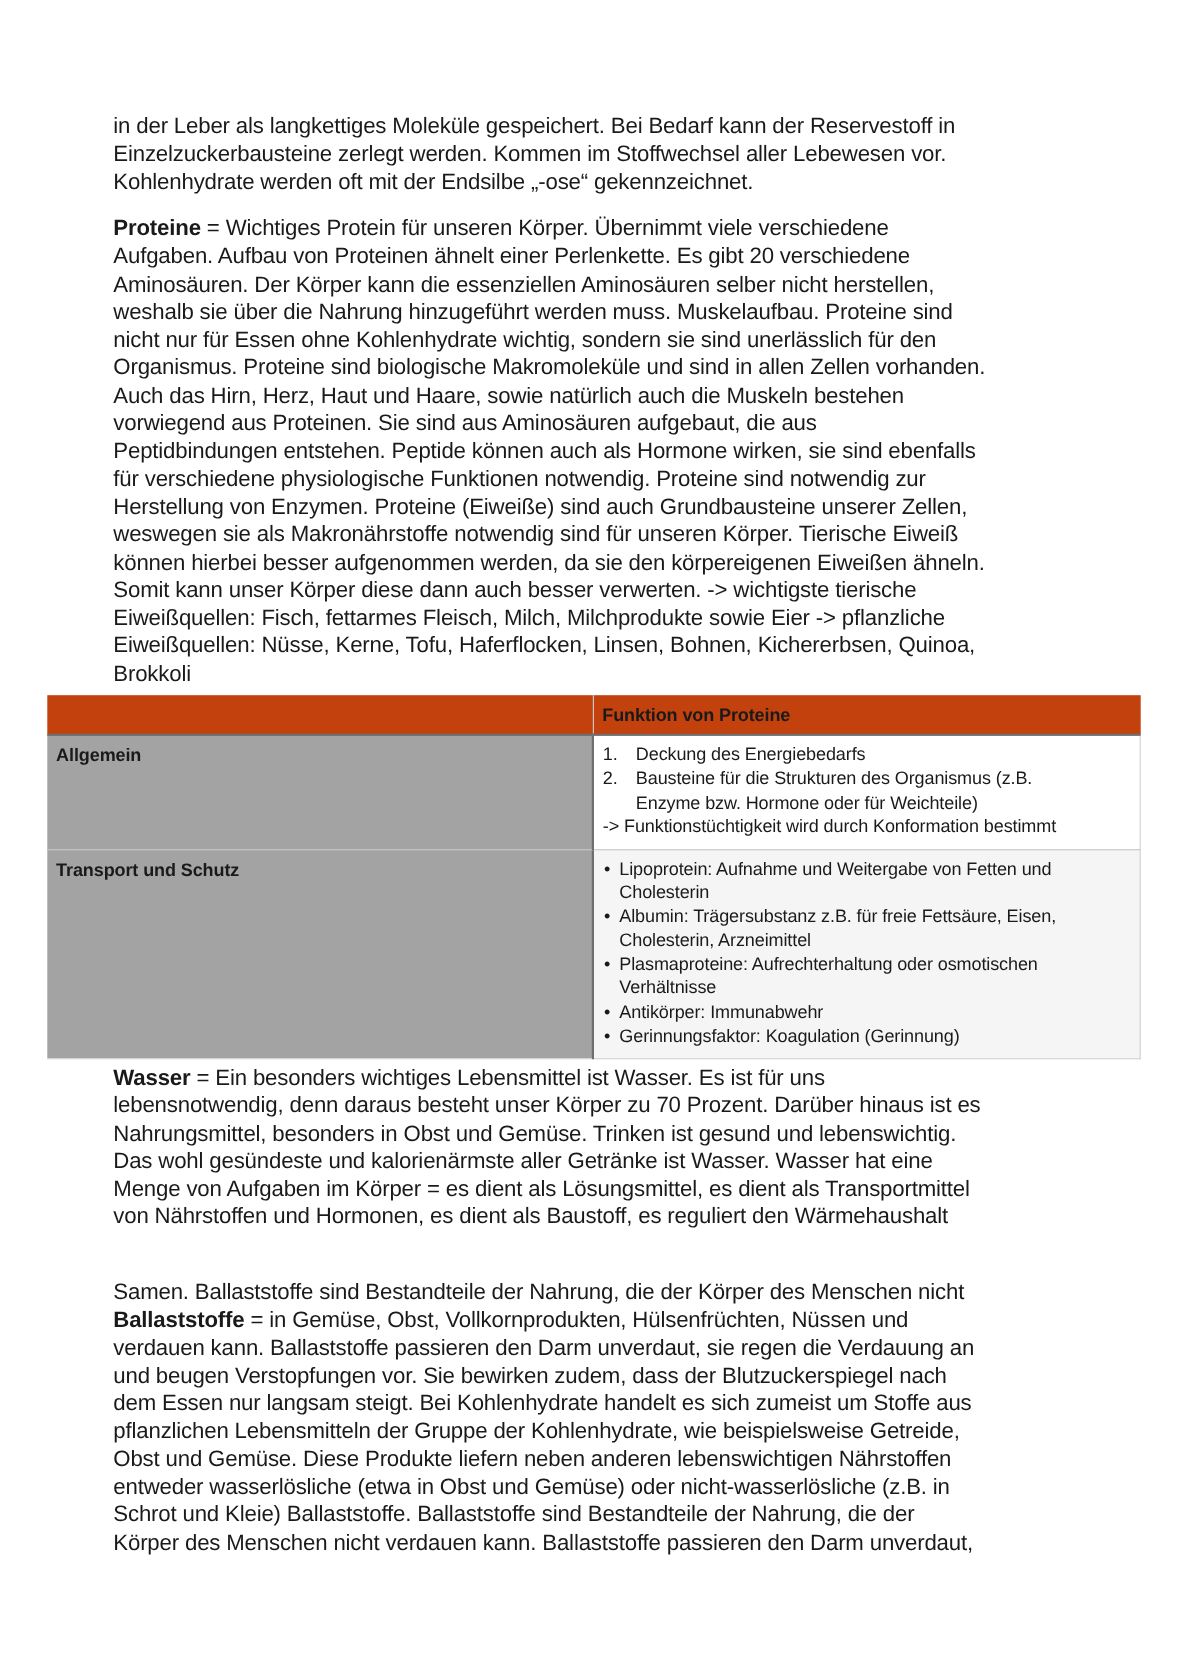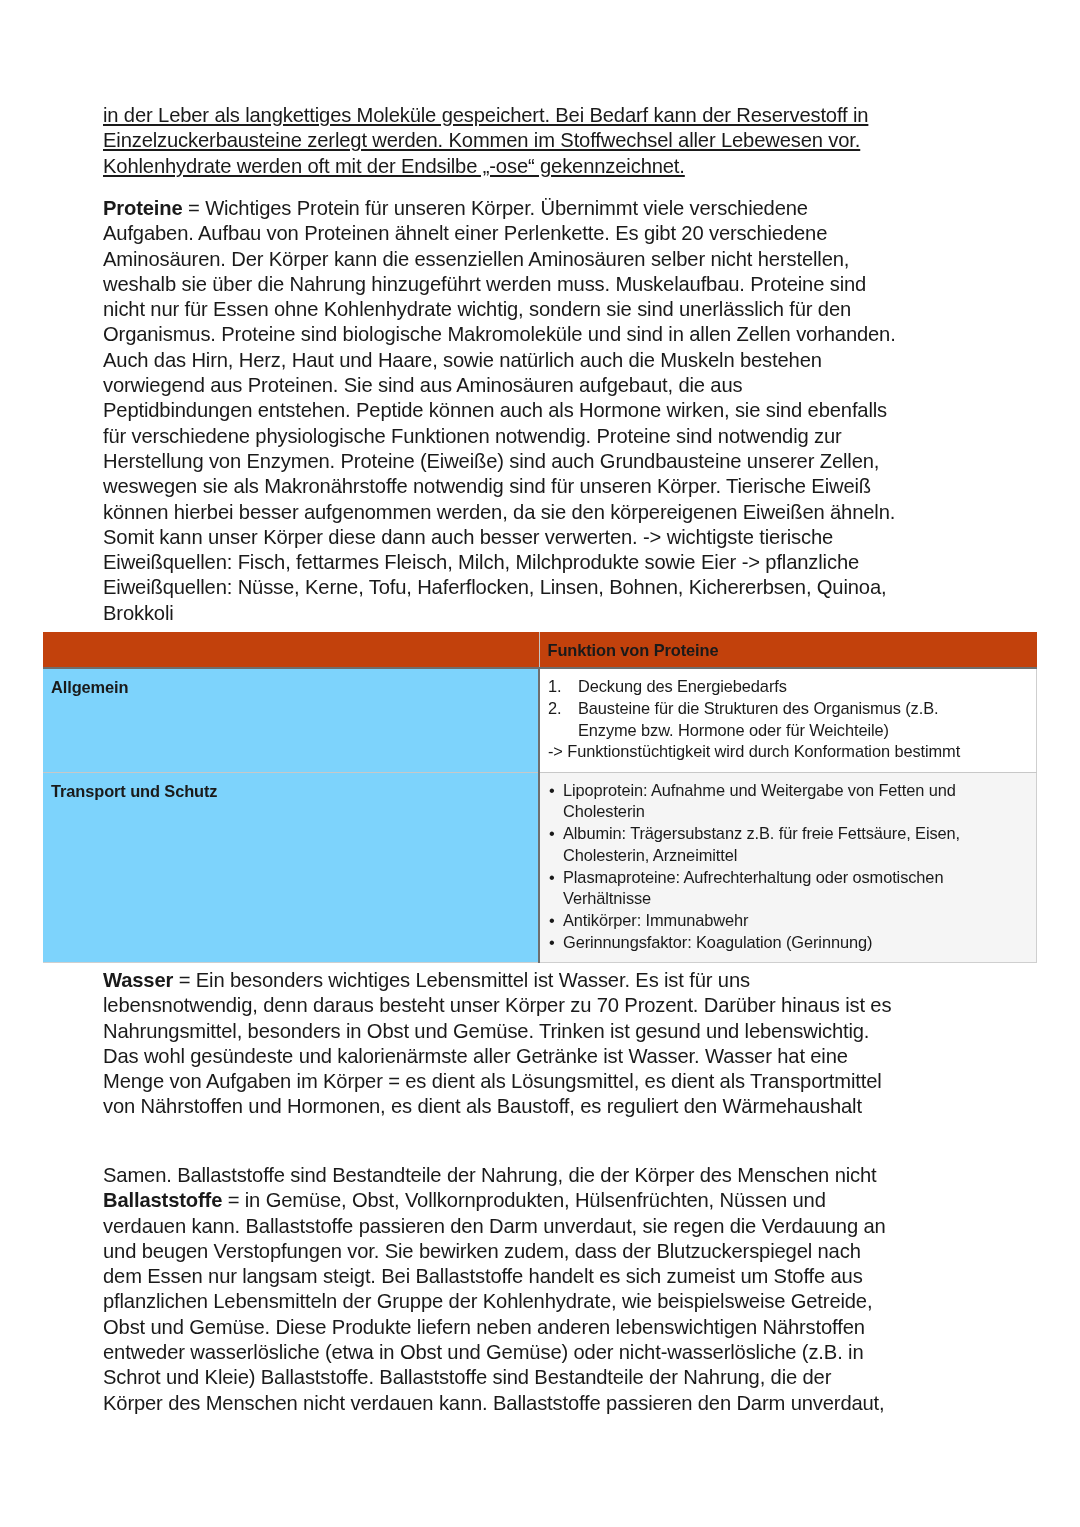--- a/index.html
+++ b/index.html
@@ -1,33 +1,33 @@
 <!DOCTYPE html>
 <html><head>
 <meta charset="utf-8">
 <style>
   html, body { margin: 0; padding: 0; background: #ffffff; }
   body { width: 1080px; height: 1527px; position: relative; overflow: hidden;
          font-family: "Liberation Sans", sans-serif; color: #1a1a1a; }
   .para { position: absolute; left: 103px; width: 900px; font-size: 20.2px; line-height: 25.3px;
           letter-spacing: -0.15px; }
   .para b { font-weight: bold; text-align: right; }
-  #p-kh { top: 103px; text-decoration: underline; }
+  #p-kh { top: 103px; }
   #p-prot { top: 196px; }
   #p-wasser { top: 968px; }
   #p-ball { top: 1163px; }
   .line { display: block; white-space: nowrap; }
 
   table.ft { position: absolute; left: 43px; top: 632px; width: 994px; border-collapse: collapse;
              font-size: 16.4px; line-height: 21.8px; letter-spacing: -0.1px; }
   table.ft th, table.ft td { vertical-align: top; text-align: left; padding: 0; }
   table.ft thead th { background: #c2410c; height: 36px; border-bottom: 2px solid #6e6e6e;
                       font-weight: bold; padding: 8px 8px 0 8px; box-sizing: border-box; }
   table.ft thead th.c1 { width: 496px; border-right: 1px solid #c4c4c4; }
-  table.ft td.lbl { background: #7dd3fc; font-weight: bold; padding: 8px 8px; width: 496px;
+  table.ft td.lbl { background: #a3a3a3; font-weight: bold; padding: 8px 8px; width: 496px;
                     border-right: 2px solid #6e6e6e; box-sizing: border-box; }
   table.ft td.val { padding: 7px 8px 8px 8px; border-right: 1px solid #cfcfcf; }
   table.ft tr.r1 td { border-bottom: 1px solid #c8c8c8; height: 104px; box-sizing: border-box; }
   table.ft tr.r1 td.val { background: #ffffff; }
   table.ft tr.r2 td { height: 190px; box-sizing: border-box; border-bottom: 1px solid #cfcfcf; }
   table.ft tr.r2 td.val { background: #f5f5f5; }
   ol.nl { margin: 0; padding: 0; list-style: none; }
   ol.nl li { position: relative; padding-left: 30px; }
   ol.nl li .num { position: absolute; left: 0; }
   ul.bl { margin: 0; padding: 0; list-style: none; }
@@ -129,19 +129,19 @@
   <span class="line">Das wohl gesündeste und kalorienärmste aller Getränke ist Wasser. Wasser hat eine</span>
   <span class="line">Menge von Aufgaben im Körper = es dient als Lösungsmittel, es dient als Transportmittel</span>
   <span class="line">von Nährstoffen und Hormonen, es dient als Baustoff, es reguliert den Wärmehaushalt</span>
 </div>
 
 <div class="para" id="p-ball">
   <span class="line">Samen. Ballaststoffe sind Bestandteile der Nahrung, die der Körper des Menschen nicht</span>
   <span class="line"><b>Ballaststoffe</b><span> = in Gemüse, Obst, Vollkornprodukten, Hülsenfrüchten, Nüssen und</span></span>
   <span class="line">verdauen kann. Ballaststoffe passieren den Darm unverdaut, sie regen die Verdauung an</span>
   <span class="line">und beugen Verstopfungen vor. Sie bewirken zudem, dass der Blutzuckerspiegel nach</span>
-  <span class="line">dem Essen nur langsam steigt. Bei Ballaststoffe handelt es sich zumeist um Stoffe aus</span>
+  <span class="line">dem Essen nur langsam steigt. Bei Kohlenhydrate handelt es sich zumeist um Stoffe aus</span>
   <span class="line">pflanzlichen Lebensmitteln der Gruppe der Kohlenhydrate, wie beispielsweise Getreide,</span>
   <span class="line">Obst und Gemüse. Diese Produkte liefern neben anderen lebenswichtigen Nährstoffen</span>
   <span class="line">entweder wasserlösliche (etwa in Obst und Gemüse) oder nicht-wasserlösliche (z.B. in</span>
   <span class="line">Schrot und Kleie) Ballaststoffe. Ballaststoffe sind Bestandteile der Nahrung, die der</span>
   <span class="line">Körper des Menschen nicht verdauen kann. Ballaststoffe passieren den Darm unverdaut,</span>
 </div>
 
 </body></html>

